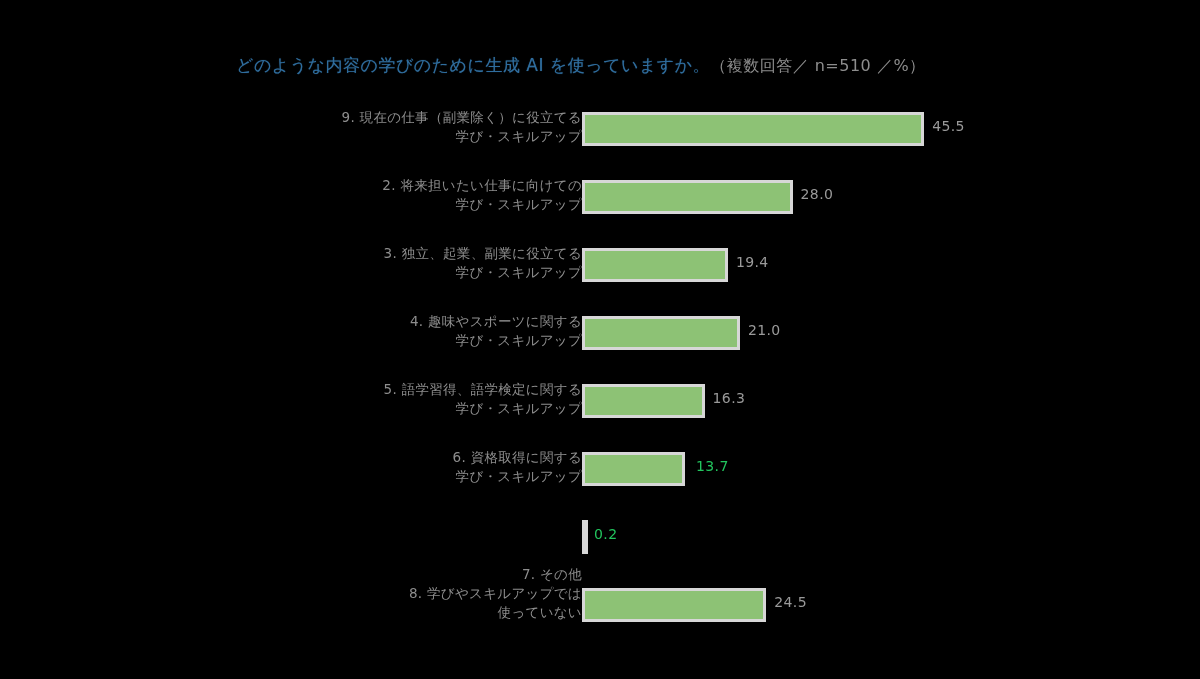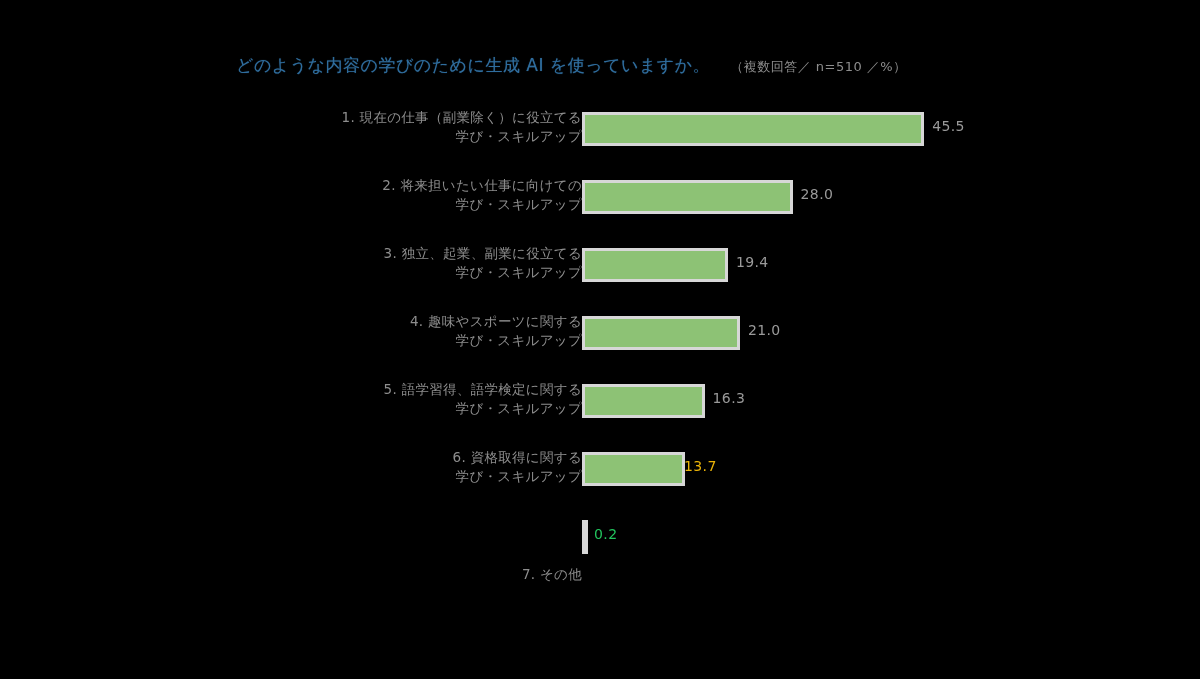--- a/index.html
+++ b/index.html
@@ -32,23 +32,23 @@
     align-items: baseline;
     white-space: nowrap;
   }
   .chart-title {
     font-size: 17px;
     color: #2f6d9e;
     letter-spacing: 0.5px;
     text-shadow: 0 0 1px rgba(60,130,180,0.55);
   }
   .chart-subtitle {
-    font-size: 13px;
+    font-size: 16px;
     color: #8d8d8d;
-    margin-left: 20px;
+    margin-left: 0;
     letter-spacing: 0.5px;
   }
 
   
   .plot {
     position: absolute;
     left: 0;
     top: 96px;
     width: 1200px;
     height: 560px;
@@ -112,21 +112,21 @@
 
 <div id="chart-root">
 
   <div class="title-row">
     <span class="chart-title">どのような内容の学びのために生成 AI を使っていますか。</span>
     <span class="chart-subtitle">（複数回答／ n=510 ／%）</span>
   </div>
 
   <div class="plot" id="plot-area">
       <div class="bar-row" style="top: 0px;">
-        <div class="cat-label" style="top: 12px;">1. 現在の仕事（副業除く）に役立てる
+        <div class="cat-label" style="top: 12px;">9. 現在の仕事（副業除く）に役立てる
 学び・スキルアップ</div>
         <div class="bar-track">
           <div class="bar-outer" style="width: 342.16px; background: rgb(215, 215, 215);">
             <div class="bar-fill" style="background: rgb(141, 194, 117);"></div>
           </div>
           <div class="bar-value" style="left: 350.16px; color: rgb(154, 154, 154);">45.5</div>
         </div>
       </div>
       <div class="bar-row" style="top: 68px;">
         <div class="cat-label" style="top: 12px;">2. 将来担いたい仕事に向けての
@@ -168,27 +168,37 @@
           <div class="bar-value" style="left: 130.576px; color: rgb(154, 154, 154);">16.3</div>
         </div>
       </div>
       <div class="bar-row" style="top: 340px;">
         <div class="cat-label" style="top: 12px;">6. 資格取得に関する
 学び・スキルアップ</div>
         <div class="bar-track">
           <div class="bar-outer" style="width: 103.024px; background: rgb(215, 215, 215);">
             <div class="bar-fill" style="background: rgb(141, 194, 117);"></div>
           </div>
-          <div class="bar-value" style="left: 102px; color: #eab308;">13.7</div>
+          <div class="bar-value" style="left: 114px; color: #22c55e;">13.7</div>
         </div>
       </div>
       <div class="bar-row" style="top: 408px;">
         <div class="cat-label" style="top: 21px; margin-top: 40px;">7. その他</div>
         <div class="bar-track">
           <div class="bar-outer" style="width: 4px; background: rgb(215, 215, 215);">
             <div class="bar-fill" style="background: rgb(141, 194, 117);"></div>
           </div>
           <div class="bar-value" style="left: 12px; color: #22c55e;">0.2</div>
         </div>
       </div>
+      <div class="bar-row" style="top: 476px;">
+        <div class="cat-label" style="top: 12px;">8. 学びやスキルアップでは
+使っていない</div>
+        <div class="bar-track">
+          <div class="bar-outer" style="width: 184.24px; background: rgb(215, 215, 215);">
+            <div class="bar-fill" style="background: rgb(141, 194, 117);"></div>
+          </div>
+          <div class="bar-value" style="left: 192.24px; color: rgb(154, 154, 154);">24.5</div>
+        </div>
+      </div>
     </div>
 
 </div>
 
 </body></html>

